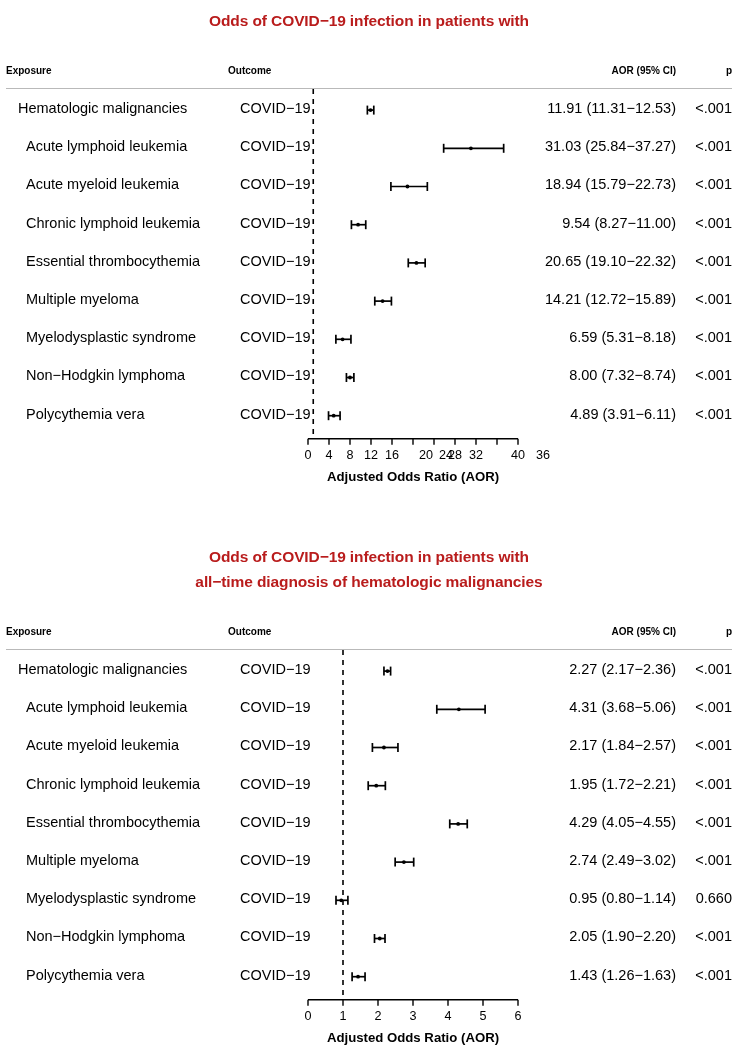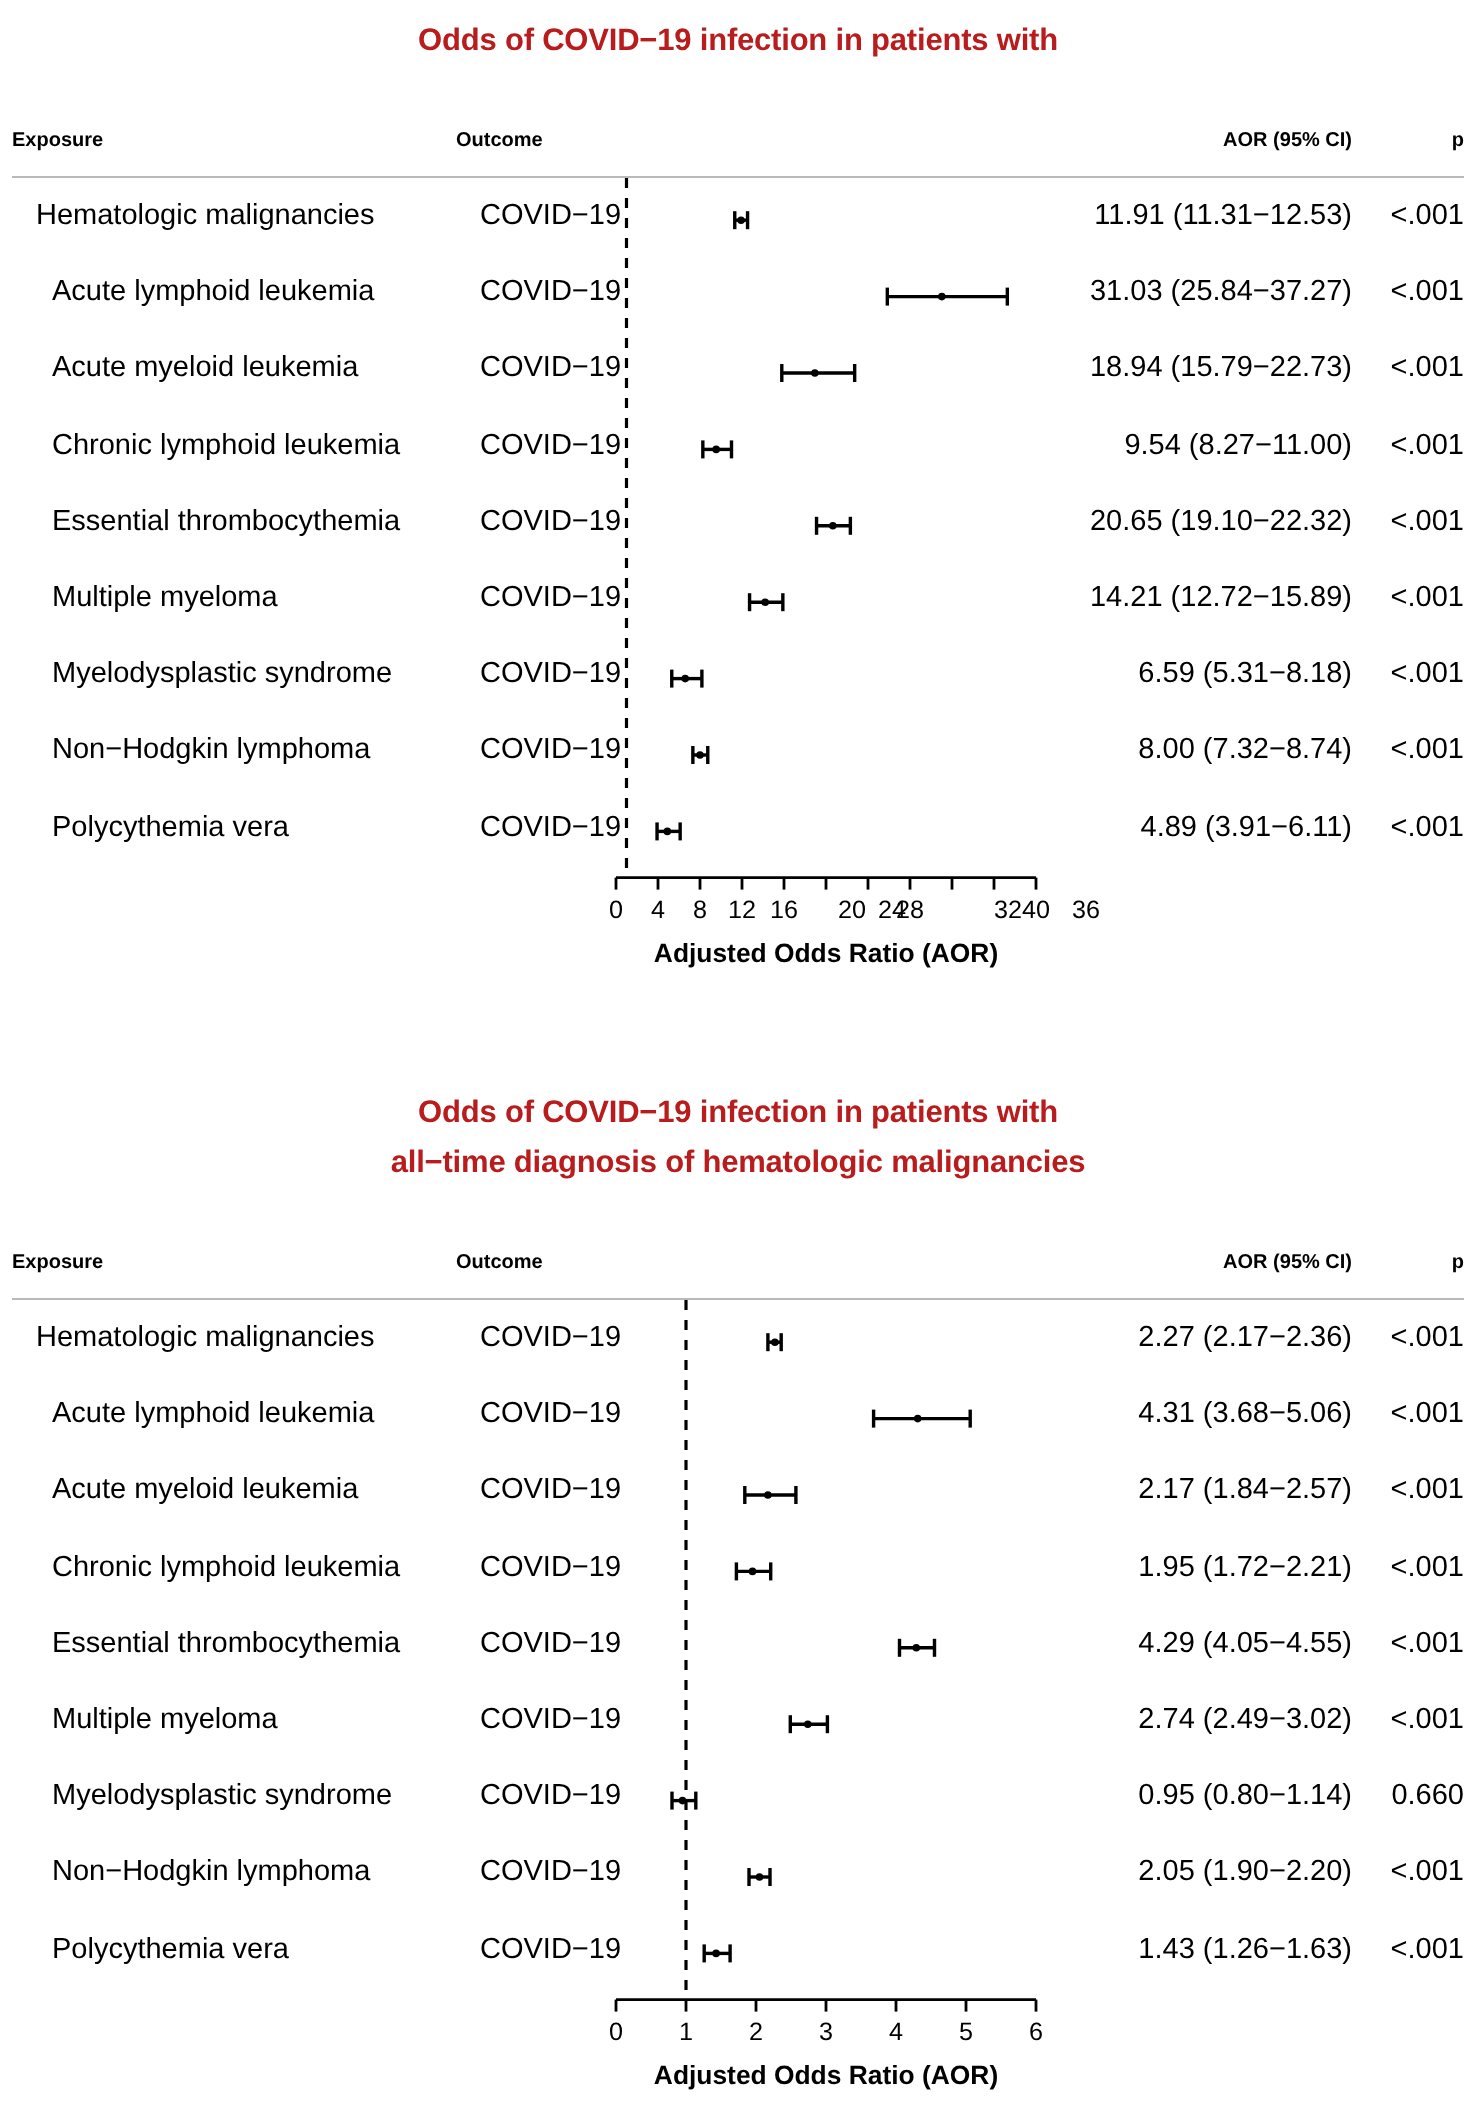--- a/index.html
+++ b/index.html
@@ -260,21 +260,21 @@
     <div class="axis-wrap">
       <div id="ticks-0">
           <span class="tick-label" style="left: 302px;">0</span>
           <span class="tick-label" style="left: 323px;">4</span>
           <span class="tick-label" style="left: 344px;">8</span>
           <span class="tick-label" style="left: 365px;">12</span>
           <span class="tick-label" style="left: 386px;">16</span>
           <span class="tick-label" style="left: 384px; margin-left: 36px;">20</span>
           <span class="tick-label" style="left: 440px;">24</span>
           <span class="tick-label" style="left: 449px;">28</span>
-          <span class="tick-label" style="left: 498px;">32</span>
+          <span class="tick-label" style="left: 470px;">32</span>
           <span class="tick-label" style="left: 491px; margin-left: 46px;">36</span>
           <span class="tick-label" style="left: 512px;">40</span>
         </div>
       <div class="axis-title" style="text-align: left;">
         <span class="axis-title-inner" id="axtitle-0" style="position: absolute; left: 407px; transform: translateX(-50%); white-space: nowrap;">Adjusted Odds Ratio (AOR)</span>
       </div>
     </div>
   </div>
 </div>
 

